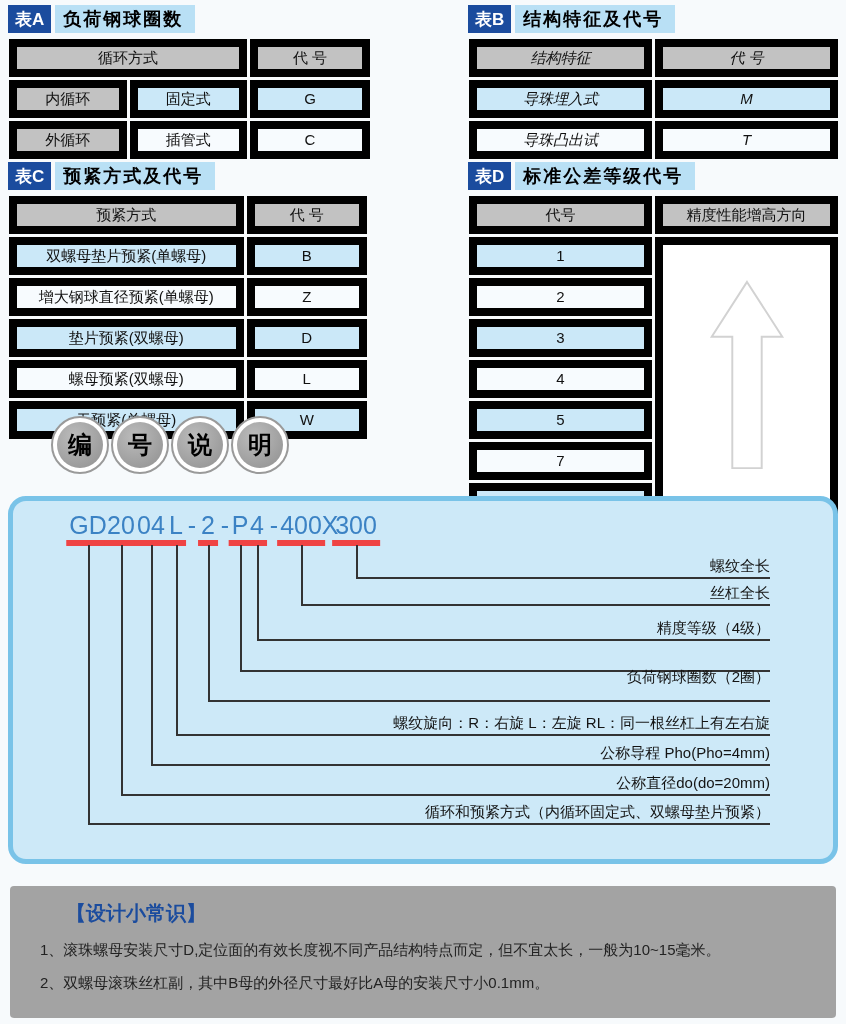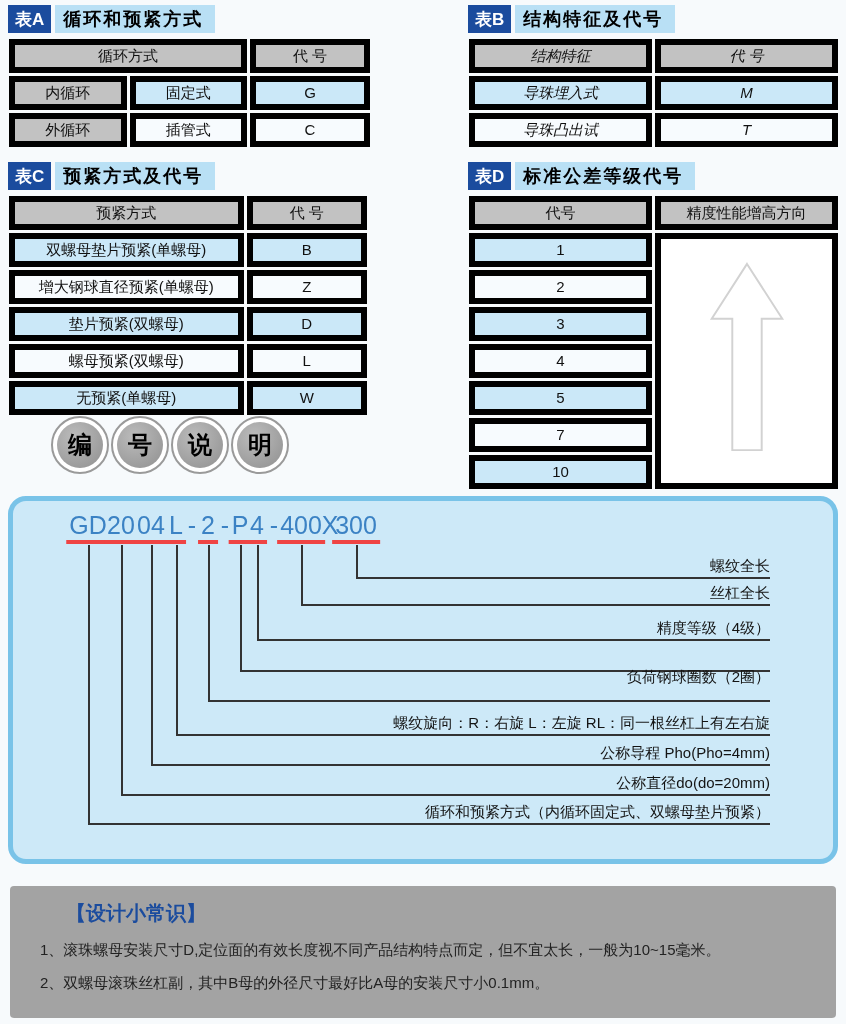--- a/index.html
+++ b/index.html
@@ -16,21 +16,21 @@
     background:#1b4c9e; color:#fff; font-weight:bold; font-size:17px;
     padding:2px 7px; display:flex; align-items:center; margin-right:4px;
   }
   .tbl-strip {
     background:#b9e0f5; color:#000; font-weight:bold; font-size:18px;
     padding:2px 12px 2px 8px; display:flex; align-items:center; letter-spacing:2px;
   }
   
   table.code-table { position:absolute; border-spacing:3px; table-layout:fixed; }
   table.code-table td {
-    border:6px solid #000000; height:22px; line-height:22px;
+    border:8px solid #000000; height:22px; line-height:22px;
     text-align:center; font-size:15px; padding:0 2px; overflow:hidden;
   }
   .cell-gray  { background:#c2c2c2; }
   .cell-blue  { background:#cbe8f8; }
   .cell-white { background:#f7fbfe; }
   
   .sec-badge {
     position:absolute; width:58px; height:58px; border-radius:50%;
     border:2px solid #9a9a9a; background:#fff;
     display:flex; align-items:center; justify-content:center;
@@ -44,21 +44,21 @@
   }
   
   #diagram-box {
     position:absolute; left:8px; top:496px; width:830px; height:368px;
     background:#cde9f8; border:5px solid #79c3e8; border-radius:18px;
   }
   .code-seg {
     position:absolute; top:10px; transform:translateX(-50%);
     color:#3b82c4; font-size:25px; line-height:28px; white-space:nowrap;
   }
-  .code-seg.u { border-bottom:4px solid #ef4444; padding:0 3px 1px 3px; }
+  .code-seg.u { border-bottom:6px solid #ef4444; padding:0 3px 1px 3px; }
   .vline { position:absolute; width:2px; background:#333; }
   .hline { position:absolute; height:2px; background:#333; }
   .dg-label {
     position:absolute; right:63px; font-size:15px; color:#141414;
     white-space:nowrap; line-height:19px;
   }
   
   #tips-box {
     position:absolute; left:10px; top:886px; width:826px; height:132px;
     background:#a3a3a3; border-radius:4px;
@@ -71,21 +71,21 @@
   
   .arrow-cell { background:#fff; vertical-align:middle; text-align:center; }
 </style>
 </head>
 <body>
 
 <div id="page">
 
   <div class="tbl-title" style="left:8px; top:5px;">
     <span class="tbl-badge">表A</span>
-    <span class="tbl-strip">循环和预紧方式</span>
+    <span class="tbl-strip">负荷钢球圈数</span>
   </div>
 
   <table class="code-table" style="left:6px; top:36px; width:364px;">
     <tbody>
         <tr>
       <td colspan="2" class="cell-gray" style="width:238px;">循环方式</td>
       <td class="cell-gray" style="width:120px;">代 号</td>
     </tr>
     <tr>
       <td class="cell-gray" style="width:118px;">内循环</td>

